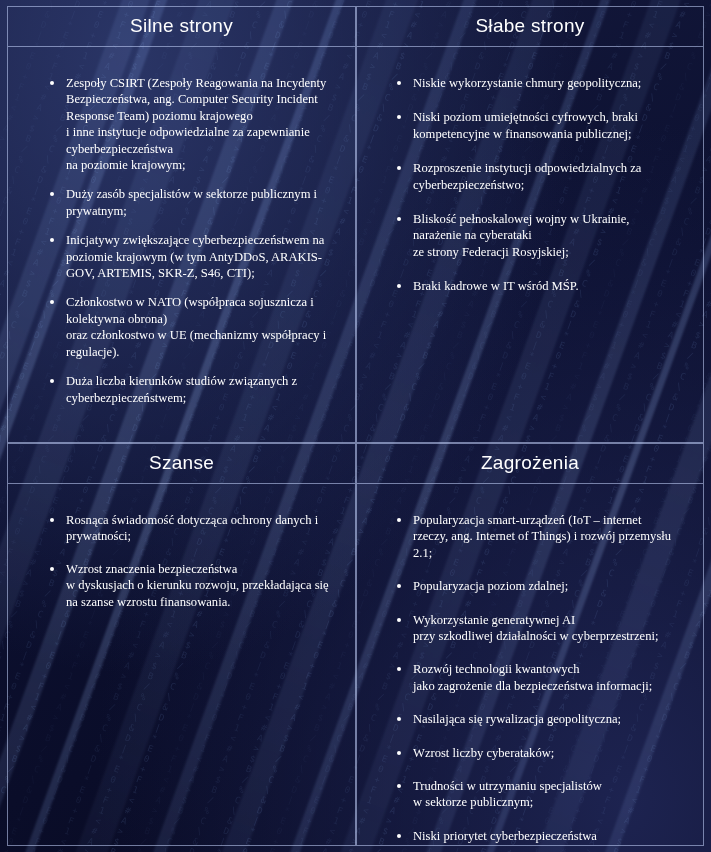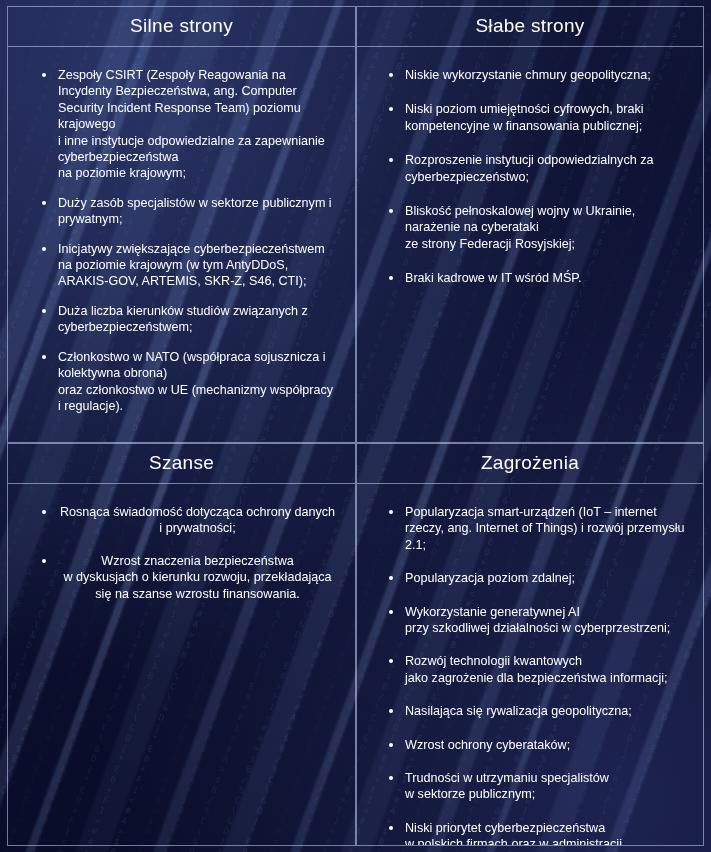--- a/index.html
+++ b/index.html
@@ -82,22 +82,23 @@
     letter-spacing: 0.3px;
     padding: 8px 4px 9px;
     border-bottom: 1px solid rgba(200,215,255,0.55);
     color: #ffffff;
   }
   .cell-body {
     padding: 10px 10px 10px 4px;
   }
   ul.items {
     list-style: none;
-    margin: 8px;
+    margin: 16px;
     padding: 0;
+    font-family: Liberation Serif, serif;
   }
   ul.items > li {
     position: relative;
     padding-left: 38px;
     margin: 0 0 13px 0;
     font-size: 12.6px;
     line-height: 16.4px;
     color: #ffffff;
   }
   ul.items > li:last-child { margin-bottom: 0; }
@@ -114,21 +115,21 @@
   .cell.tr ul.items > li,
   .cell.br ul.items > li { padding-left: 36px; }
   .cell.tr ul.items > li::before,
   .cell.br ul.items > li::before { left: 20px; }
 
   .cell.bl .cell-body { padding-top: 12px; }
   .cell.br .cell-body { padding-top: 12px; }
   .cell.tr .cell-body { padding-top: 12px; }
   .cell.tl .cell-body { padding-top: 12px; }
 
-  .cell.bl ul.items > li { margin-bottom: 16px; text-align: center; }
+  .cell.bl ul.items > li { margin-bottom: 16px; }
   .cell.br ul.items > li { margin-bottom: 17px; }
   .cell.tr ul.items > li { margin-bottom: 18px; }
 </style>
 </head>
 <body>
 
 <div id="slide">
 
   <div class="streaks">
       <div class="streak" style="left: 2%; width: 26px; background: linear-gradient(rgba(140, 175, 255, 0) 0%, rgba(150, 185, 255, 0.1) 25%, rgba(170, 200, 255, 0.13) 50%, rgba(140, 175, 255, 0.06) 78%, rgba(140, 175, 255, 0) 100%);"></div>
@@ -3923,22 +3924,22 @@
 
   <div class="grid">
 
     <div class="cell tl">
       <div class="cell-head">Silne strony</div>
       <div class="cell-body">
         <ul class="items">
             <li>Zespoły CSIRT (Zespoły Reagowania na Incydenty Bezpieczeństwa, ang. Computer Security Incident Response Team) poziomu krajowego<br>i inne instytucje odpowiedzialne za zapewnianie cyberbezpieczeństwa<br>na poziomie krajowym;</li>
             <li>Duży zasób specjalistów w sektorze publicznym i prywatnym;</li>
             <li>Inicjatywy zwiększające cyberbezpieczeństwem na poziomie krajowym (w tym AntyDDoS, ARAKIS-GOV, ARTEMIS, SKR-Z, S46, CTI);</li>
+            <li>Członkostwo w NATO (współpraca sojusznicza i kolektywna obrona)<br>oraz członkostwo w UE (mechanizmy współpracy i regulacje).</li>
             <li>Duża liczba kierunków studiów związanych z cyberbezpieczeństwem;</li>
-            <li>Członkostwo w NATO (współpraca sojusznicza i kolektywna obrona)<br>oraz członkostwo w UE (mechanizmy współpracy i regulacje).</li>
           </ul>
       </div>
     </div>
 
     <div class="cell tr">
       <div class="cell-head">Słabe strony</div>
       <div class="cell-body">
         <ul class="items">
             <li>Niskie wykorzystanie chmury geopolityczna;</li>
             <li>Niski poziom umiejętności cyfrowych, braki kompetencyjne w finansowania publicznej;</li>
@@ -3961,21 +3962,21 @@
 
     <div class="cell br">
       <div class="cell-head">Zagrożenia</div>
       <div class="cell-body">
         <ul class="items">
             <li>Popularyzacja smart-urządzeń (IoT – internet rzeczy, ang. Internet of Things) i rozwój przemysłu 2.1;</li>
             <li>Popularyzacja poziom zdalnej;</li>
             <li>Wykorzystanie generatywnej AI<br>przy szkodliwej działalności w cyberprzestrzeni;</li>
             <li>Rozwój technologii kwantowych<br>jako zagrożenie dla bezpieczeństwa informacji;</li>
             <li>Nasilająca się rywalizacja geopolityczna;</li>
-            <li>Wzrost ochrony cyberataków;</li>
+            <li>Wzrost liczby cyberataków;</li>
             <li>Trudności w utrzymaniu specjalistów<br>w sektorze publicznym;</li>
             <li>Niski priorytet cyberbezpieczeństwa<br>w polskich firmach oraz w administracji.</li>
           </ul>
       </div>
     </div>
 
   </div>
 </div>
 
 </body></html>

